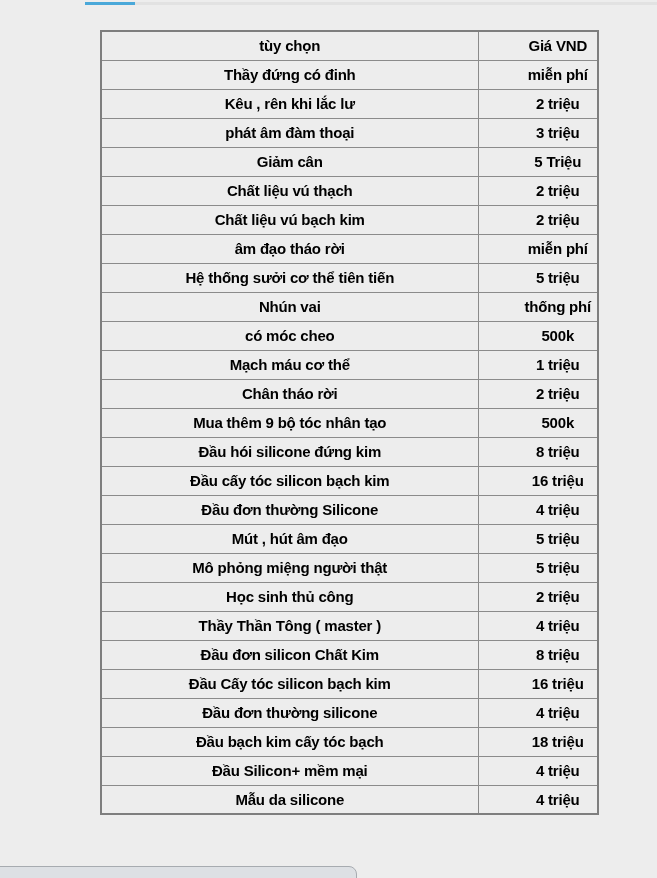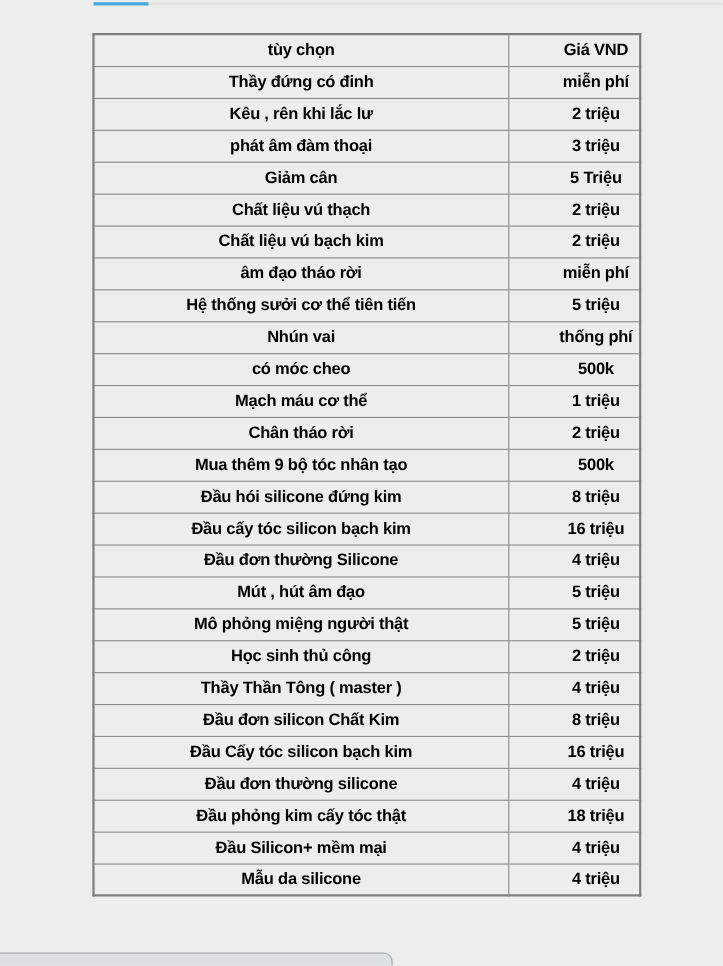--- a/index.html
+++ b/index.html
@@ -19,21 +19,21 @@
   }
   .progress-fill {
     position: absolute;
     left: 0; top: 0;
     width: 50px; height: 3px;
     background: #4aa8d9;
   }
   
   table.price-table {
     position: absolute;
-    left: 84px; top: 30px;
+    left: 100px; top: 30px;
     width: 499px;
     border-collapse: collapse;
     table-layout: fixed;
     border: 2px solid #7e7e7e;
   }
   table.price-table td, table.price-table th {
     border: 1px solid #8b8b8b;
     height: 29px;
     text-align: center;
     vertical-align: middle;
@@ -157,21 +157,21 @@
       </tr>
       <tr>
         <td class="col-option">Đầu Cấy tóc silicon bạch kim</td>
         <td class="col-price">16 triệu</td>
       </tr>
       <tr>
         <td class="col-option">Đầu đơn thường silicone</td>
         <td class="col-price">4 triệu</td>
       </tr>
       <tr>
-        <td class="col-option">Đầu phỏng kim cấy tóc thật</td>
+        <td class="col-option">Đầu bạch kim cấy tóc bạch</td>
         <td class="col-price">18 triệu</td>
       </tr>
       <tr>
         <td class="col-option">Đầu Silicon+ mềm mại</td>
         <td class="col-price">4 triệu</td>
       </tr>
       <tr>
         <td class="col-option">Mẫu da silicone</td>
         <td class="col-price">4 triệu</td>
       </tr>

